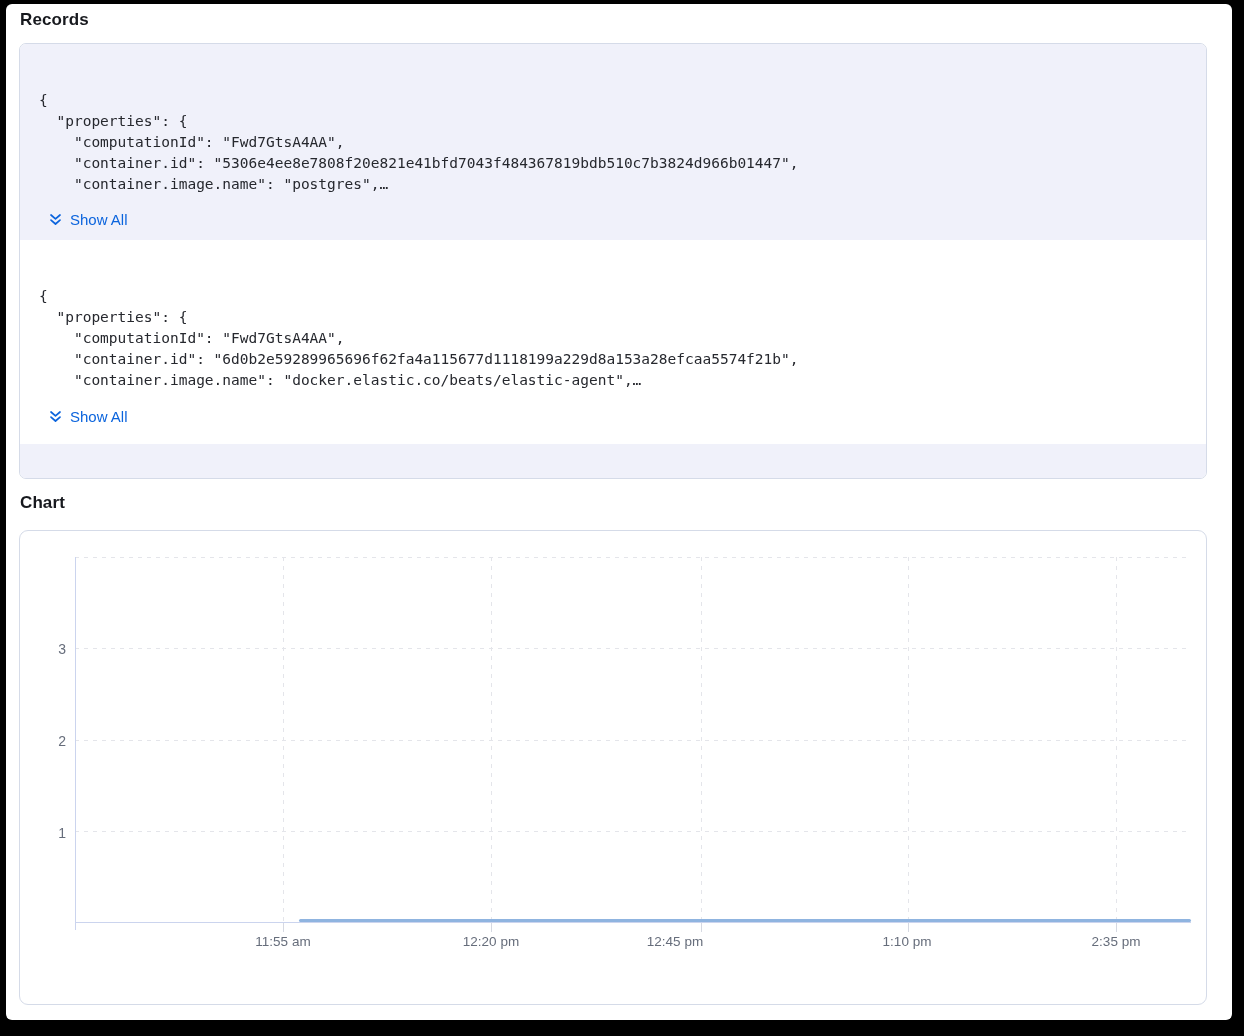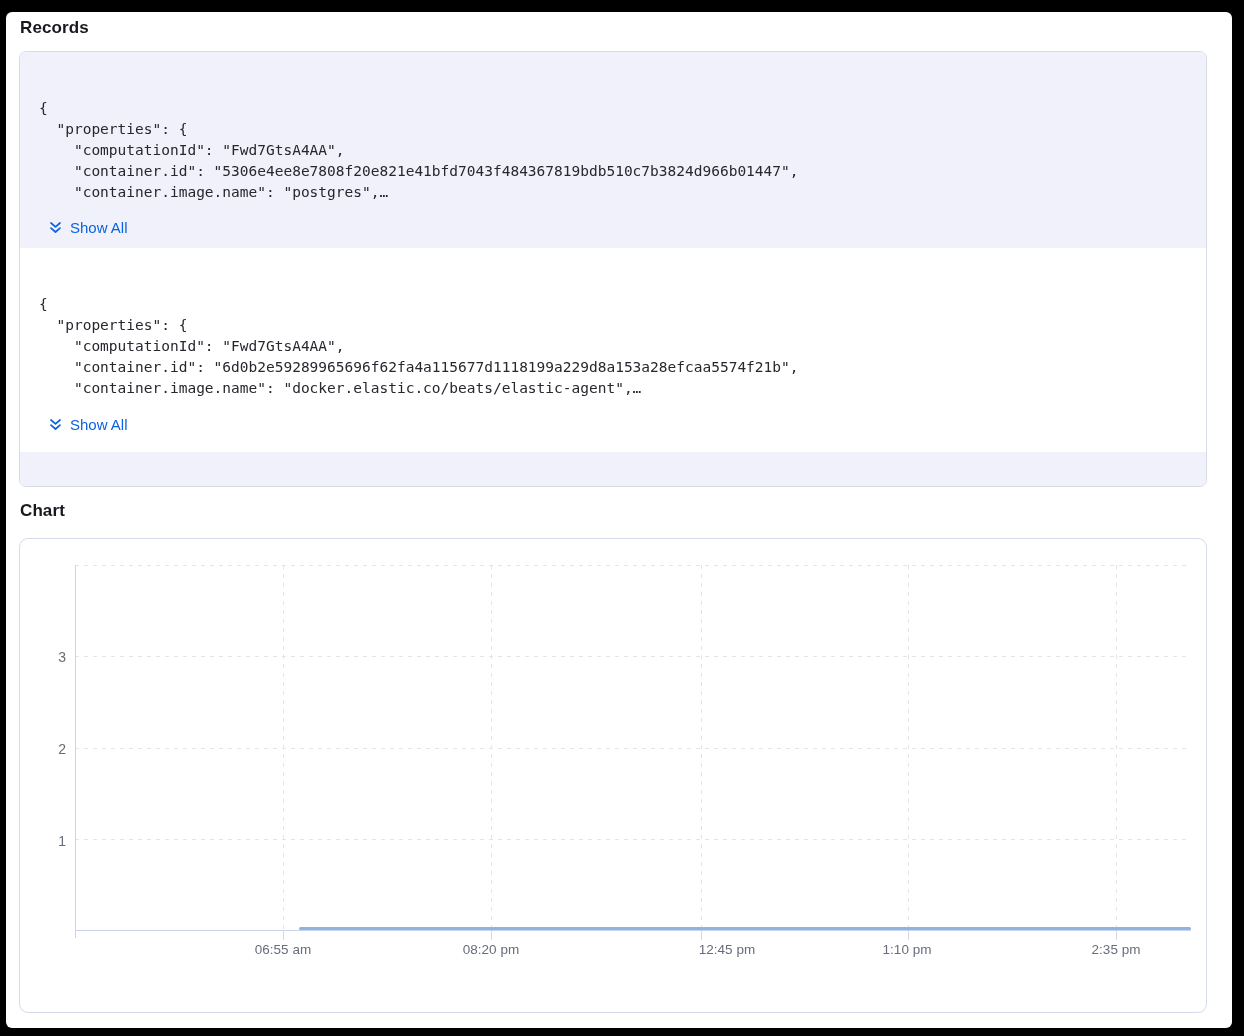--- a/index.html
+++ b/index.html
@@ -9,21 +9,20 @@
     font-family: "Liberation Sans", sans-serif;
     position: relative;
     overflow: hidden;
   }
   .page {
     position: absolute;
     left: 6px; top: 4px;
     width: 1226px; height: 1016px;
     background: #ffffff;
     border-radius: 6px;
-    margin-top: 8px;
   }
   .section-title {
     position: absolute;
     left: 14px;
     font-size: 17px;
     font-weight: 700;
     color: #17191E;
     letter-spacing: 0.1px;
   }
   .title-records { top: 6px; }
@@ -188,23 +187,23 @@
       <div class="x-tick" style="left:263px"></div>
       <div class="x-tick" style="left:471px"></div>
       <div class="x-tick" style="left:681px"></div>
       <div class="x-tick" style="left:888px"></div>
       <div class="x-tick" style="left:1096px"></div>
 
       <div class="y-label" style="top:109px">3</div>
       <div class="y-label" style="top:201px">2</div>
       <div class="y-label" style="top:293px">1</div>
 
-      <div class="x-label" style="left:213px">06:55 am</div>
-      <div class="x-label" style="left:421px">08:20 pm</div>
-      <div class="x-label" style="left:657px">12:45 pm</div>
+      <div class="x-label" style="left:213px">11:55 am</div>
+      <div class="x-label" style="left:421px">12:20 pm</div>
+      <div class="x-label" style="left:605px">12:45 pm</div>
       <div class="x-label" style="left:837px">1:10 pm</div>
       <div class="x-label" style="left:1046px">2:35 pm</div>
 
       <div class="data-line"></div>
 
     </div>
   </div>
 
 </div>
 

